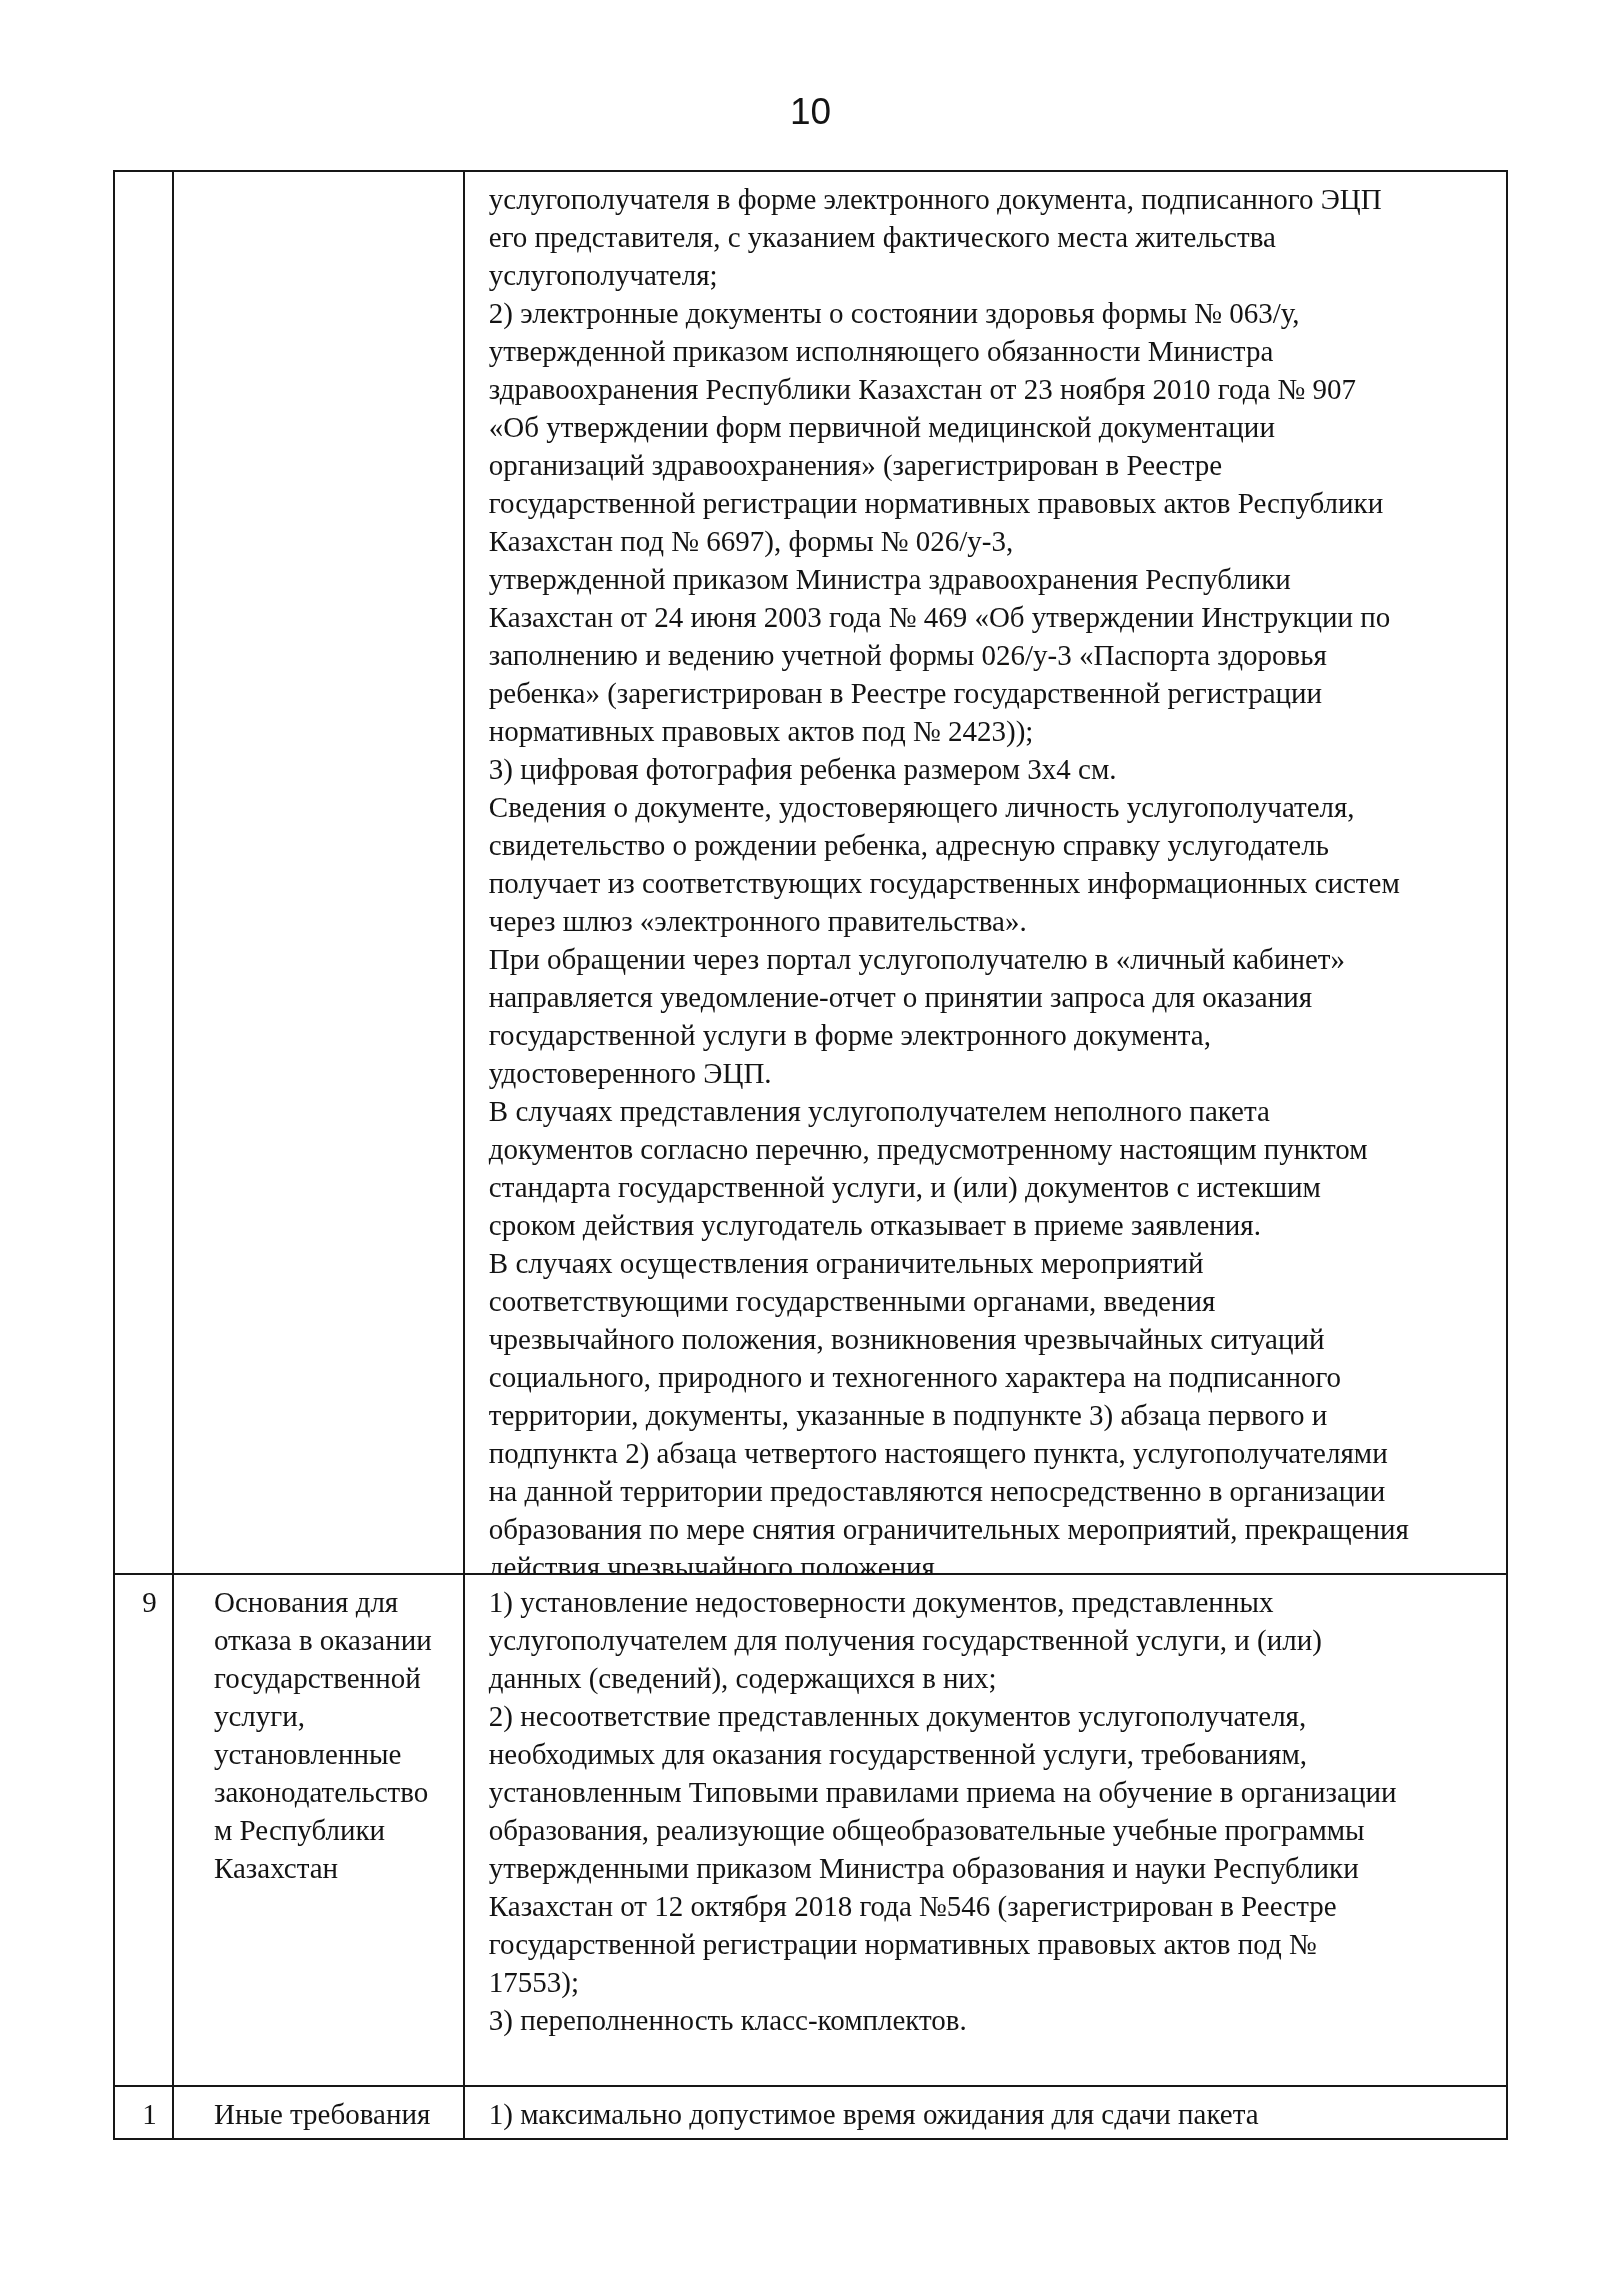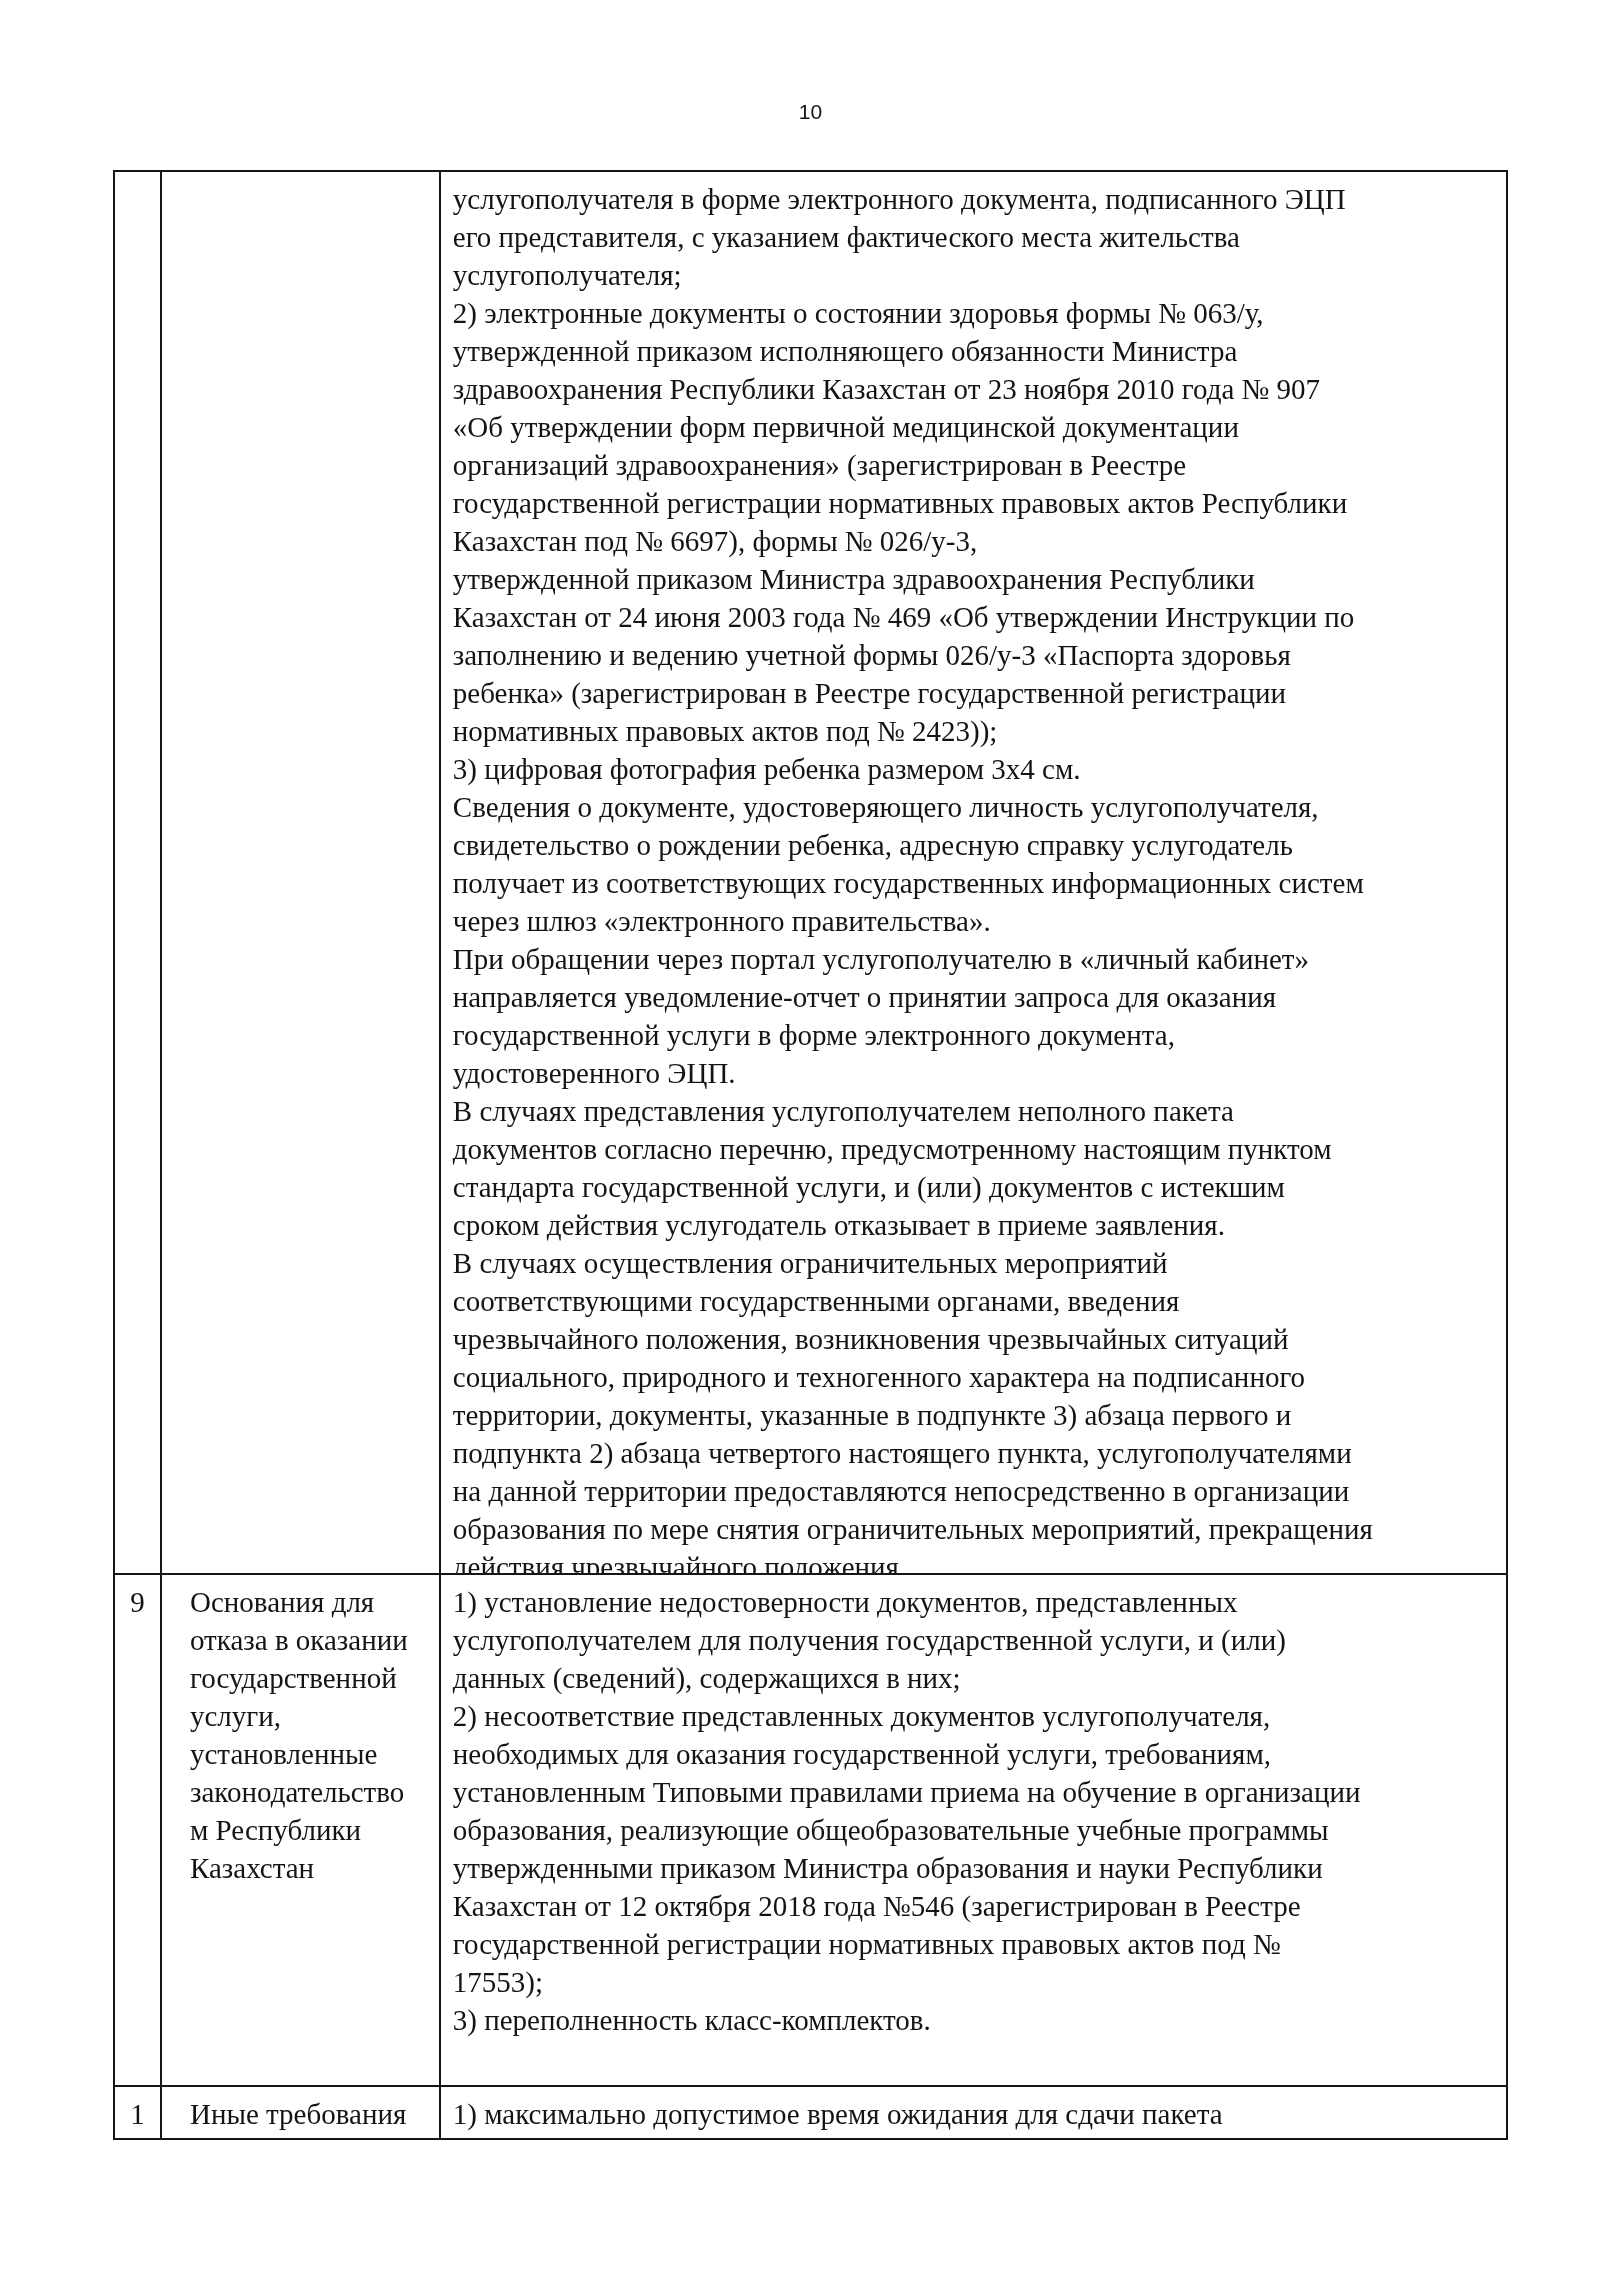--- a/index.html
+++ b/index.html
@@ -14,21 +14,21 @@
     background:var(--paper);
     position:relative;
     font-family:"Liberation Serif","DejaVu Serif",serif;
     color:var(--ink);
     overflow:hidden;
   }
   .pageno{
     position:absolute;top:96px;left:0;width:1621px;
     text-align:center;
     font-family:"Liberation Sans","DejaVu Sans",sans-serif;
-    font-size:21px;line-height:31px;
+    font-size:37px;line-height:31px;
   }
   .doc-table{
     position:absolute;left:113px;top:170px;
     width:1395px;
     border:2.9px solid var(--rule);
     box-sizing:border-box;
     background:var(--paper);
   }
   .trow{
     display:flex;
@@ -39,20 +39,21 @@
   .trow:last-child{border-bottom:none;}
   .row-continuation .cells{height:1401px;}
   .row-9 .cells{height:510px;}
   .row-10 .cells{height:51px;}
   .cell{
     box-sizing:border-box;
     overflow:hidden;
     font-size:29px;
     line-height:38px;
     padding-top:7.8px;
+    margin-left:12px;
   }
   .cell.num{
     width:47px;
     flex:0 0 47px;
     border-right:2.9px solid var(--rule);
     text-align:center;
   }
   .cell.label{
     width:279px;
     flex:0 0 279px;

